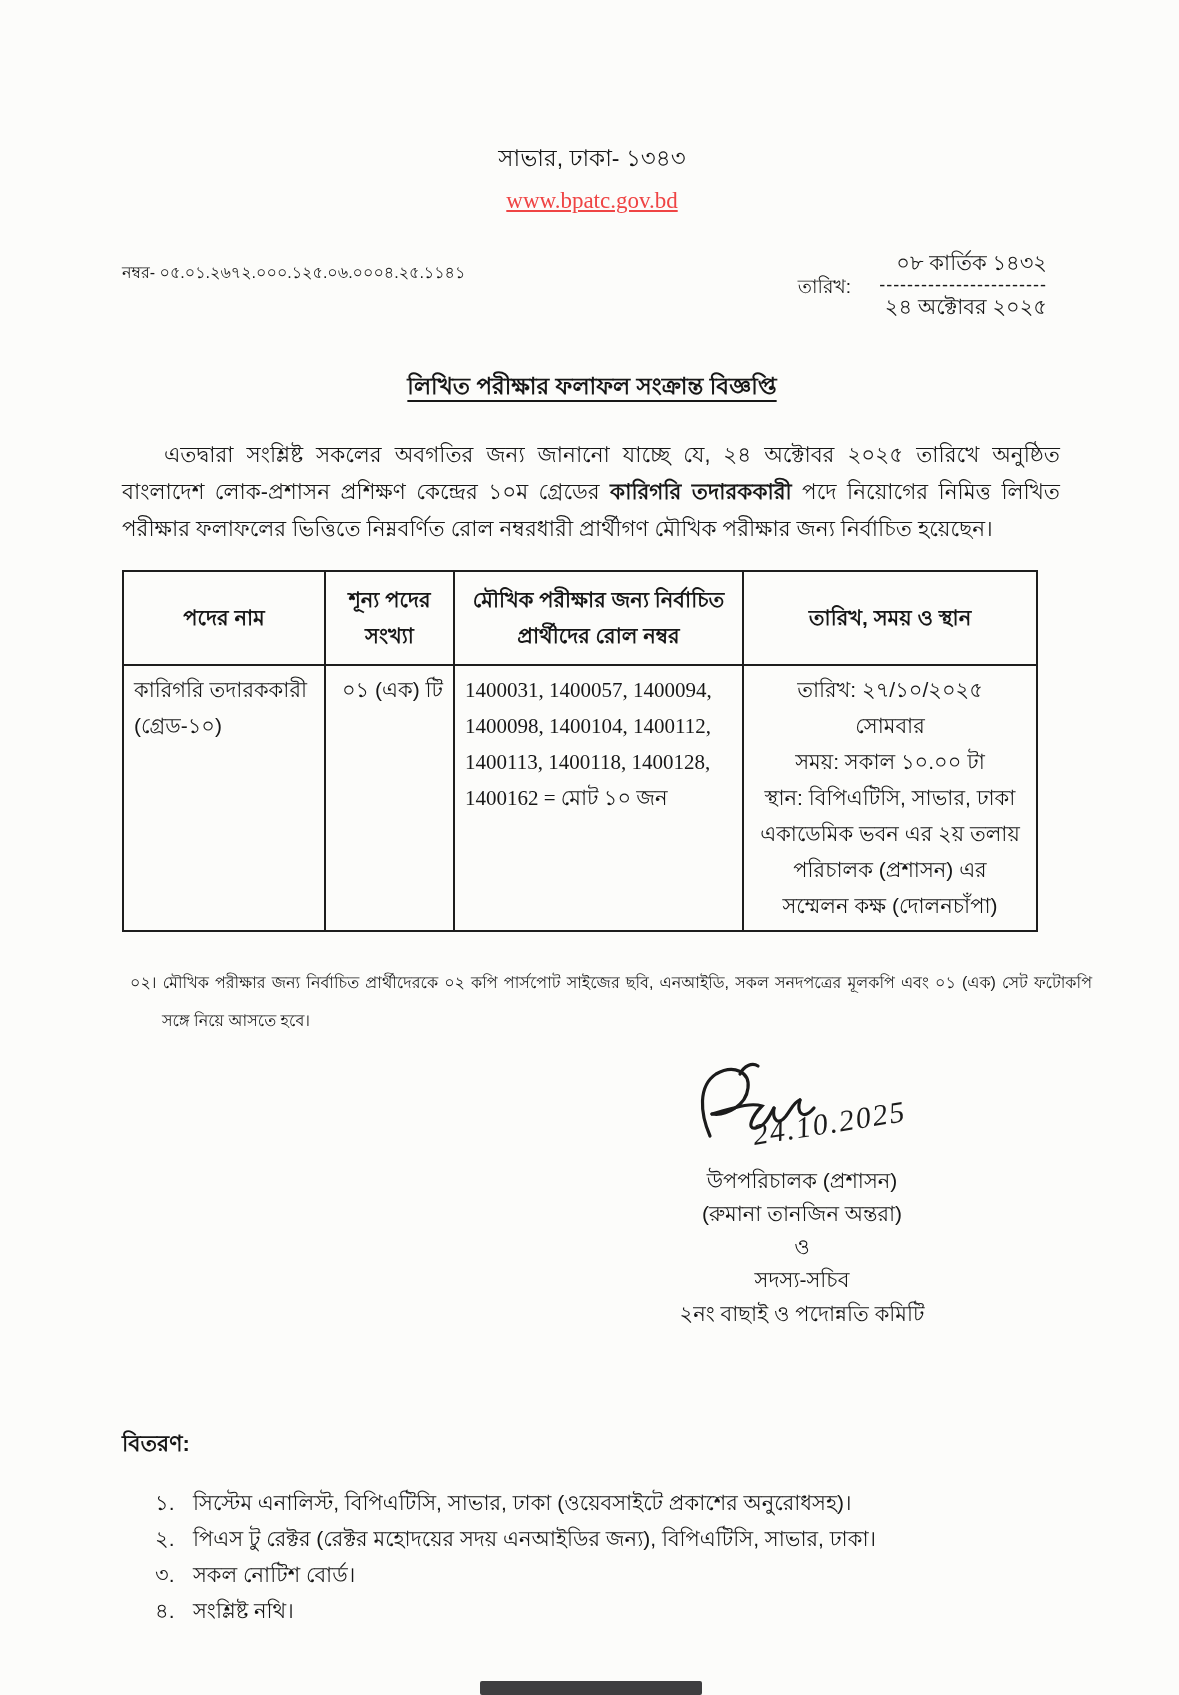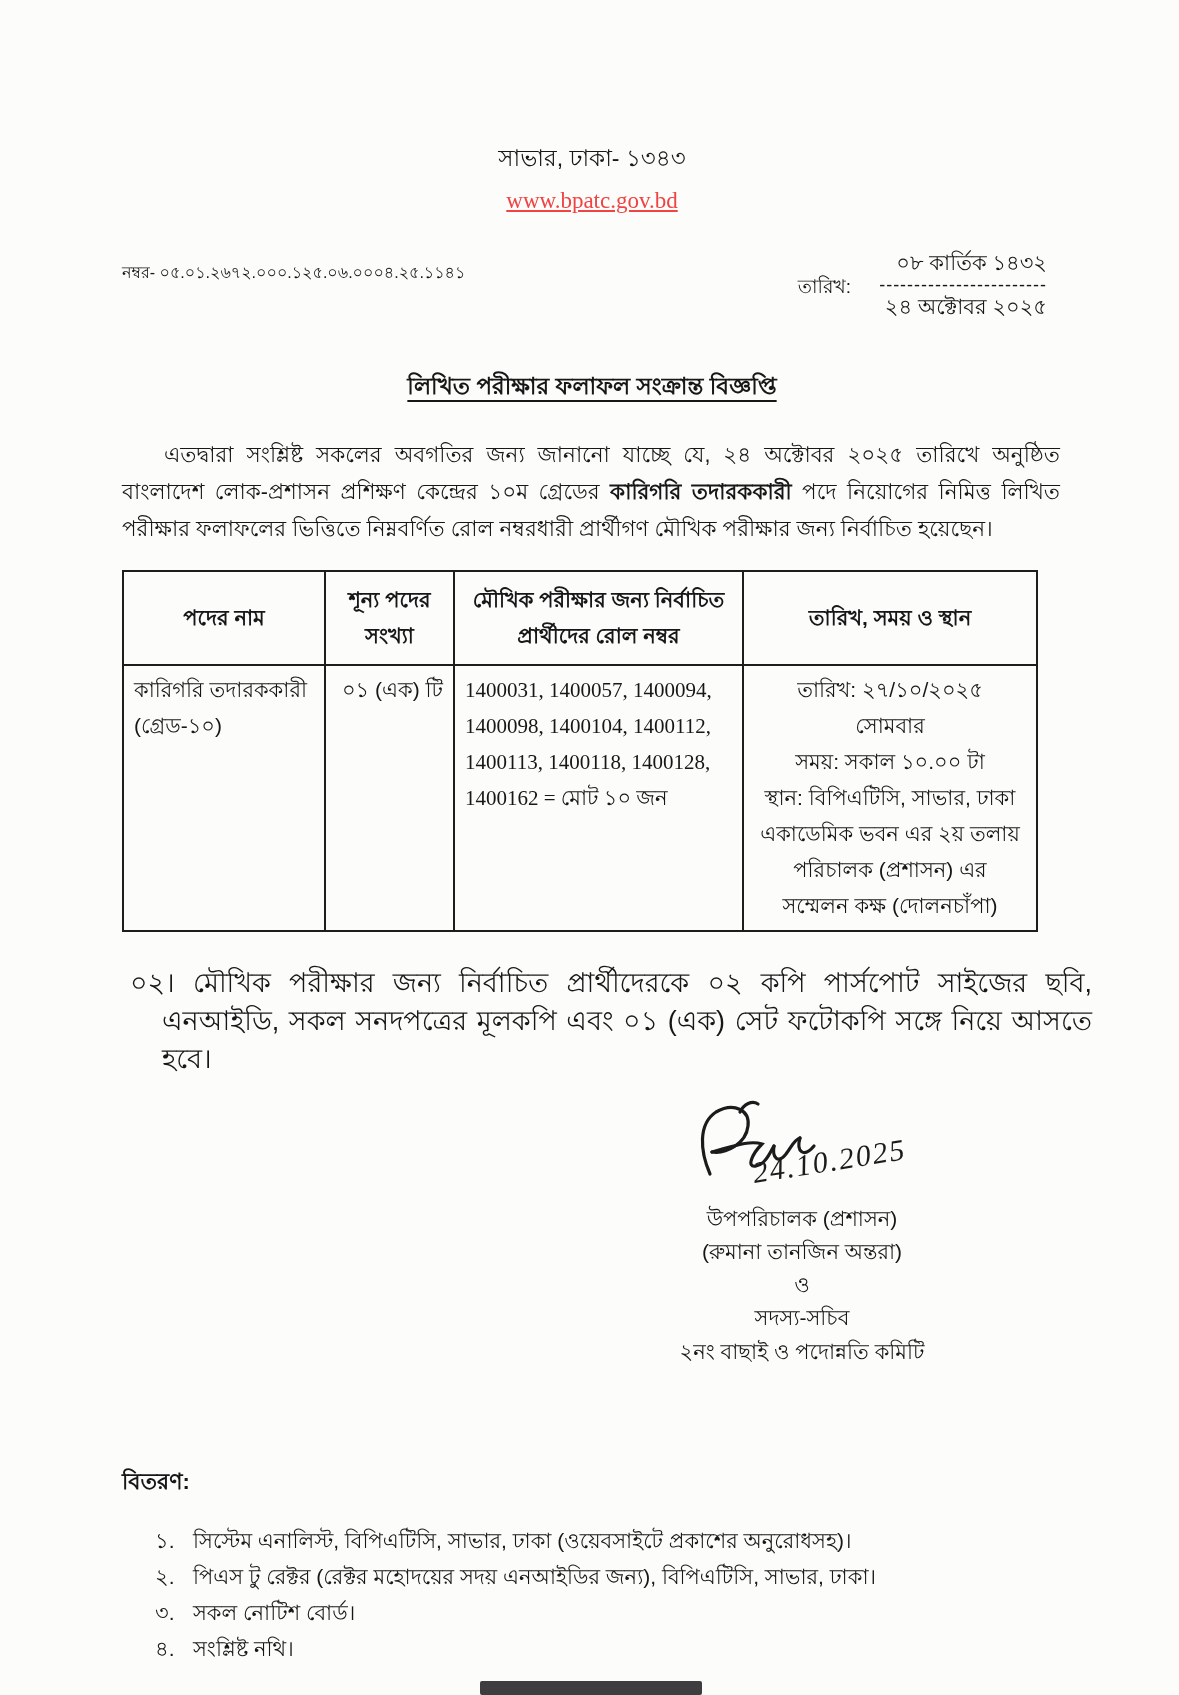--- a/index.html
+++ b/index.html
@@ -61,21 +61,21 @@
   .cell-post{text-align:left;}
   .cell-vac{text-align:right;}
   .cell-rolls{
     font-family:"Liberation Serif","DejaVu Serif",serif;
     font-size:23px;line-height:40px;text-align:left;padding-left:14px;
   }
   .cell-sched{text-align:center;line-height:38px;}
 
   
   .para2{
-    margin-top:32px;font-size:27px;line-height:38px;
+    margin-top:32px;font-size:16px;line-height:38px;
     width:930px;padding-left:40px;text-indent:-32px;text-align:justify;
   }
 
   
   .sigblock{margin-top:14px;margin-left:500px;width:360px;text-align:center;}
   .sigart{position:relative;height:110px;}
   .sigart svg{position:absolute;left:60px;top:4px;}
   .sigdate{
     position:absolute;left:130px;top:52px;
     font-family:"Liberation Serif","DejaVu Serif",serif;

